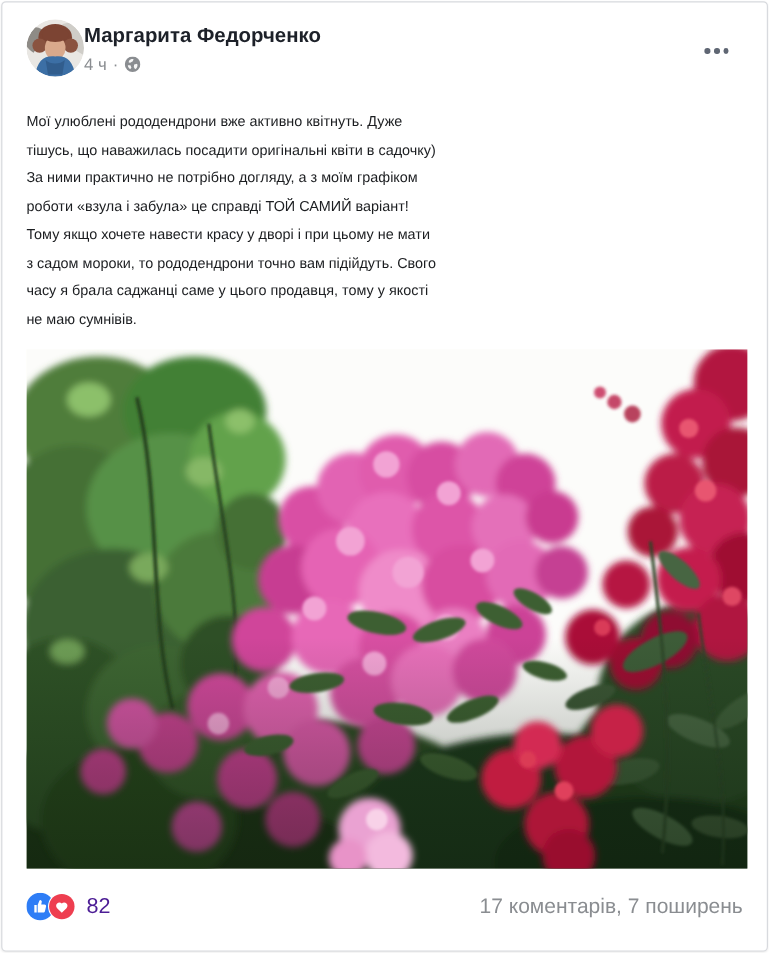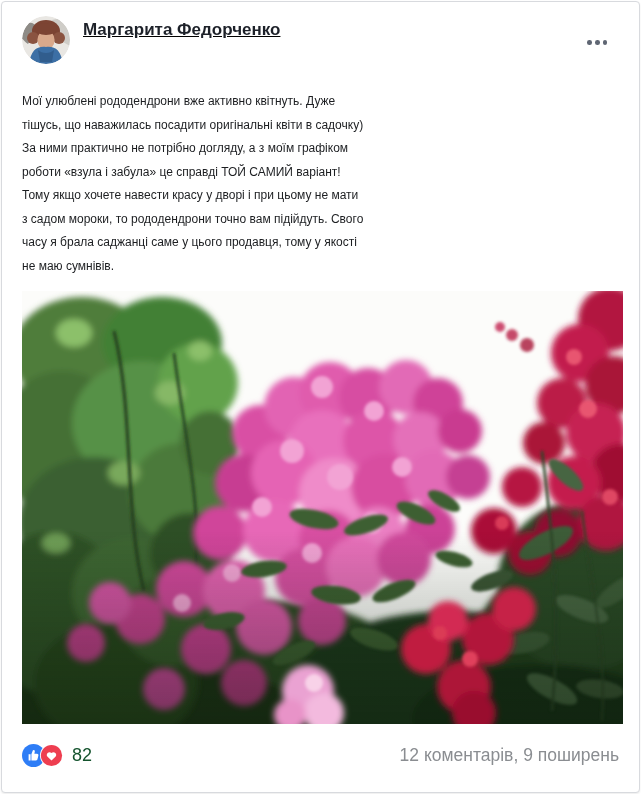--- a/index.html
+++ b/index.html
@@ -6,21 +6,21 @@
   body{width:641px;height:794px;font-family:"Liberation Sans","DejaVu Sans",sans-serif;
        -webkit-font-smoothing:antialiased;}
   .card{position:relative;width:639px;height:792px;box-sizing:border-box;margin:1px;
         background:#fff;border:1px solid #d8dade;border-radius:4px;
         box-shadow:0 1px 2px rgba(0,0,0,.08);overflow:hidden;}
 
   
   .header{display:flex;align-items:flex-start;padding:14px 20px 0 20px;}
   .avatar{width:48px;height:48px;border-radius:50%;overflow:hidden;flex:0 0 48px;cursor:pointer;}
   .avatar svg{display:block;}
-  .header-col{margin-left:13px;padding-top:4px;text-decoration:underline;}
+  .header-col{padding-top:4px;}
   .author{font-size:17px;font-weight:bold;color:#1d2129;line-height:20px;cursor:pointer;}
   .meta{display:flex;align-items:center;margin-top:6px;color:#8a8d91;font-size:14px;line-height:14px;}
   .meta .sep{margin:0 5px;color:#8a8d91;}
   .globe{display:inline-flex;align-items:center;}
   .more{position:absolute;top:34px;right:26px;display:flex;align-items:center;cursor:pointer;padding:4px;}
   .more i{display:block;width:4.6px;height:4.6px;border-radius:50%;background:#5f6673;margin:0 1.6px;}
 
   
   .post-text{margin:26px 20px 0 20px;width:601px;box-sizing:border-box;
              font-size:12px;line-height:23.5px;color:#1c1e21;white-space:pre-line;}
@@ -28,21 +28,21 @@
   
   .photo{width:601px;height:433px;margin:13px 20px 0 20px;overflow:hidden;cursor:pointer;background:#fdfdfb;}
   .photo svg{display:block;width:601px;height:433px;}
 
   
   .footer{display:flex;align-items:center;justify-content:space-between;margin:20px 20px 0 20px;}
   .reactions{display:flex;align-items:center;cursor:pointer;}
   .reaction{width:23px;height:23px;border-radius:50%;display:block;}
   .reaction svg{display:block;}
   .reaction.love{margin-left:-5px;}
-  .rcount{margin-left:9px;font-size:18px;color:#14532d;}
+  .rcount{margin-left:9px;font-size:18px;color:#4c1d95;}
   .cshares{font-size:17.5px;color:#8a8d91;cursor:pointer;}
   .like-circle{fill:var(--like-blue,#2e7df6);}
   .love-circle{fill:var(--love-red,#ee3e50);}
 </style>
 </head>
 <body>
 
 <div class="card">
 
   <div class="header">
@@ -62,20 +62,32 @@
           <circle cx="37" cy="22" r="6" fill="#8a5340"></circle>
           <ellipse cx="24" cy="24" rx="8.6" ry="10" fill="#d9a98c"></ellipse>
           <ellipse cx="24" cy="13" rx="11" ry="6" fill="#7c4433"></ellipse>
           <path d="M7 48 C9 34 15 30 24 31 C33 30 39 34 41 48 Z" fill="#3c6fa5"></path>
           <path d="M16 34 C20 38 28 38 32 34 L30 46 L18 46 Z" fill="#315d8d"></path>
         </g>
       </svg>
     </div>
     <div class="header-col">
       <div class="author">Маргарита Федорченко</div>
+      <div class="meta">
+        <span>4 ч</span>
+        <span class="sep">·</span>
+        <span class="globe">
+          <svg width="13" height="13" viewBox="0 0 16 16">
+            <circle cx="8" cy="8" r="8" fill="#8a8d91"></circle>
+            <path d="M4.2 4.6 C5.4 2.9 7.2 2.3 9 2.7 L8.2 4.9 L5.6 6.4 L4.0 6.2 Z" fill="#fff" opacity=".92"></path>
+            <path d="M9.6 8.4 L12.6 7.6 C13.6 9.4 12.8 12 10.6 13.3 L9.2 10.9 Z" fill="#fff" opacity=".92"></path>
+            <path d="M3.1 9.2 L5.8 9.0 L6.8 11.6 L5.4 13.1 C4.1 12.2 3.3 10.8 3.1 9.2 Z" fill="#fff" opacity=".92"></path>
+          </svg>
+        </span>
+      </div>
     </div>
   </div>
 
   <div class="more" aria-label="more options">
       <i></i>
       <i></i>
       <i></i>
     </div>
 
   <div class="post-text">Мої улюблені рододендрони вже активно квітнуть. Дуже
@@ -281,16 +293,16 @@
       </span>
       <span class="reaction love">
         <svg width="23" height="23" viewBox="0 0 23 23">
           <circle cx="11.5" cy="11.5" r="11.5" fill="#fff"></circle>
           <circle class="love-circle" cx="11.5" cy="11.5" r="10.6" fill="#ee3e50"></circle>
           <path fill="#fff" d="M11.5 16.6 L7.6 12.8 c-1.1-1.05-1.1-2.8 0-3.85 1.05-1.05 2.8-1.05 3.9 0 1.05-1.05 2.8-1.05 3.9 0 1.1 1.05 1.1 2.8 0 3.85z"></path>
         </svg>
       </span>
       <span class="rcount">82</span>
     </div>
-    <div class="cshares">12 коментарів, 9 поширень</div>
+    <div class="cshares">17 коментарів, 7 поширень</div>
   </div>
 
 </div>
 
 </body></html>

